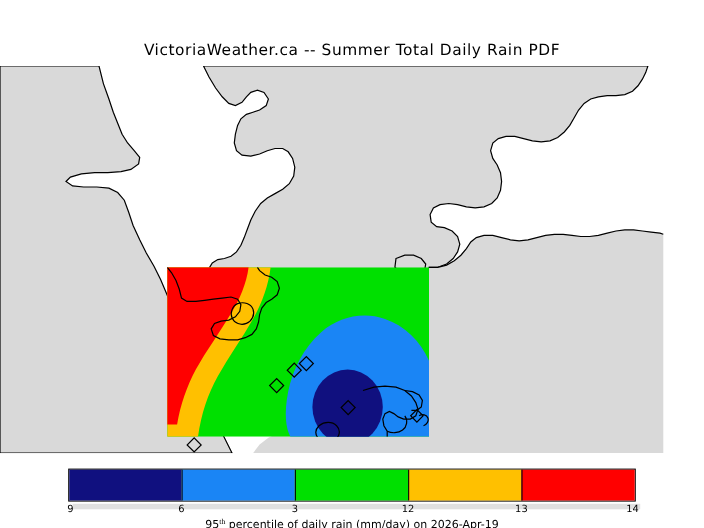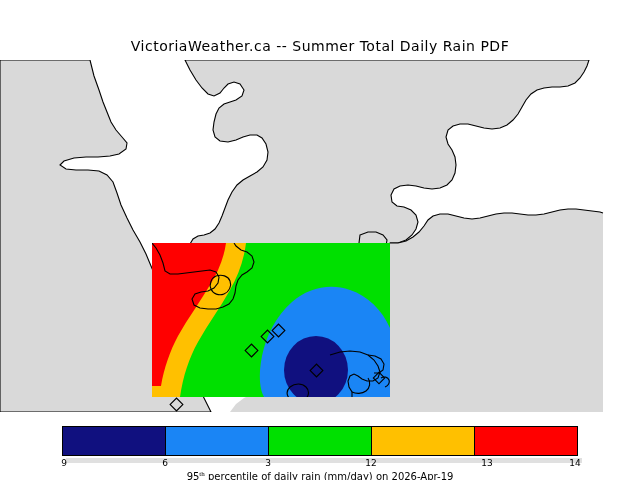--- a/index.html
+++ b/index.html
@@ -217,17 +217,17 @@
     <div class="seg" style="background: rgb(26, 133, 245);"></div>
     <div class="seg" style="background: rgb(0, 224, 0);"></div>
     <div class="seg" style="background: rgb(255, 192, 0);"></div>
     <div class="seg" style="background: rgb(255, 0, 0);"></div>
   </div>
   <div id="cb-ticks">
     <span class="tick" style="left:64px;">9</span>
     <span class="tick" style="left:165px;">6</span>
     <span class="tick" style="left:268px;">3</span>
     <span class="tick" style="left:371px;">12</span>
-    <span class="tick" style="left:487px;">13</span>
+    <span class="tick" style="left:474px;">13</span>
     <span class="tick" style="left:575px;">14</span>
   </div>
   <div id="cb-caption"><span>95</span><sup>th</sup><span> percentile of daily rain (mm/day) on 2026-Apr-19</span></div>
 </div>
 
 </body></html>

